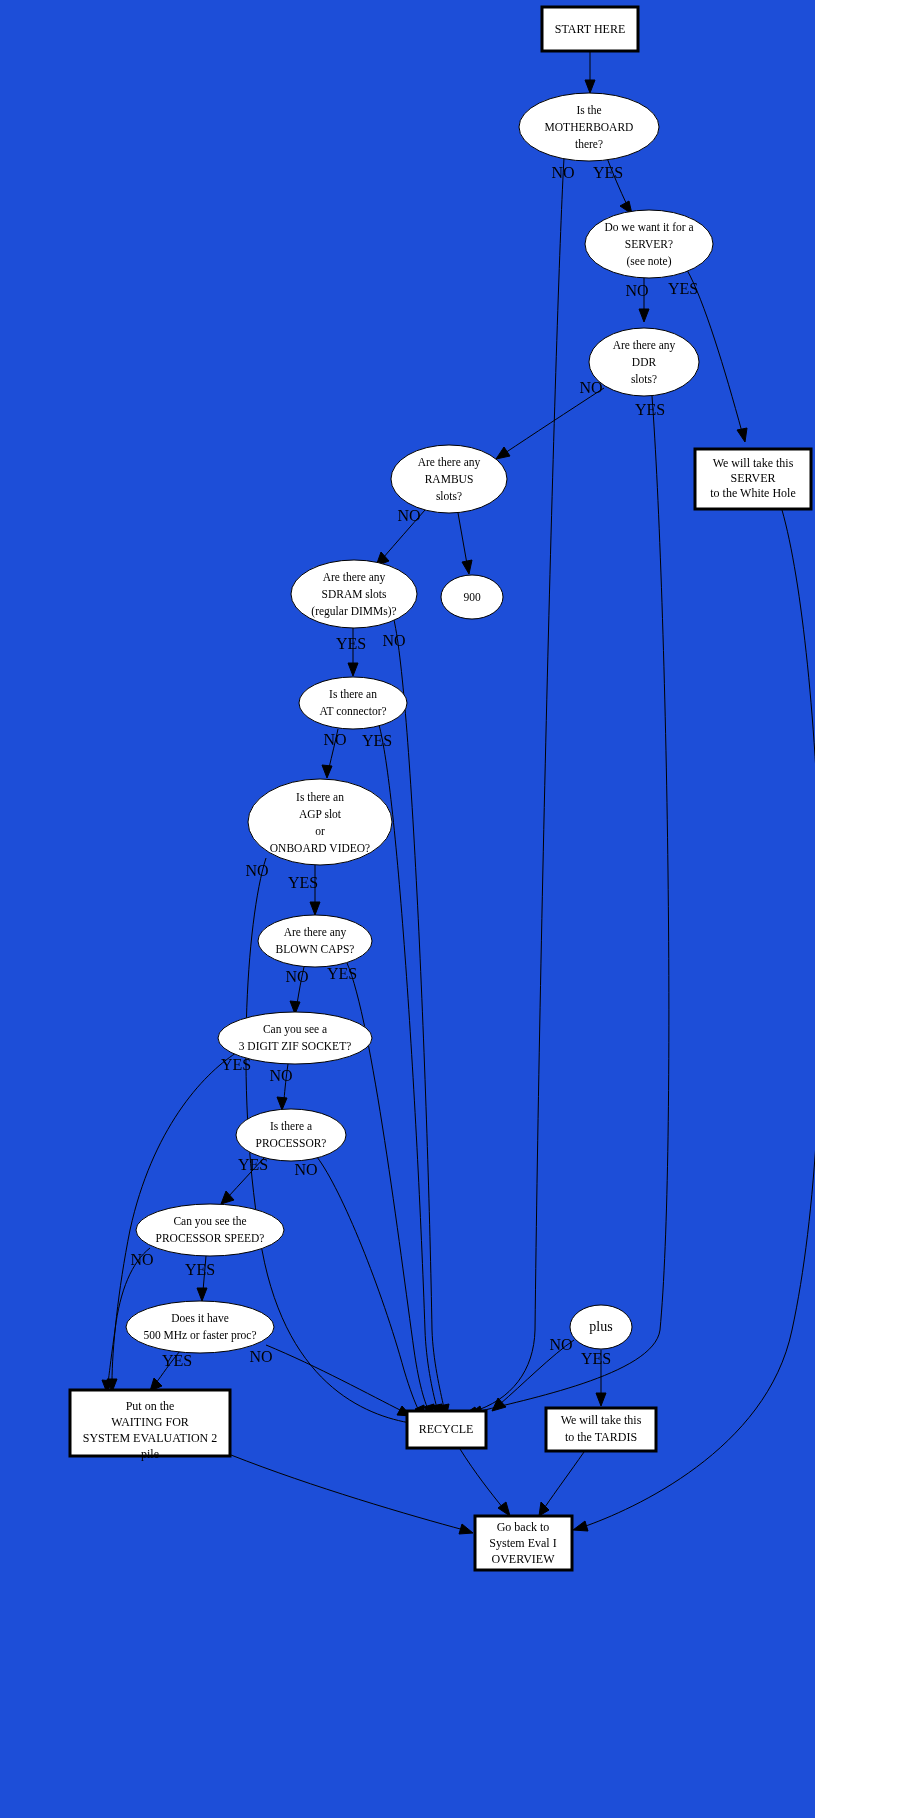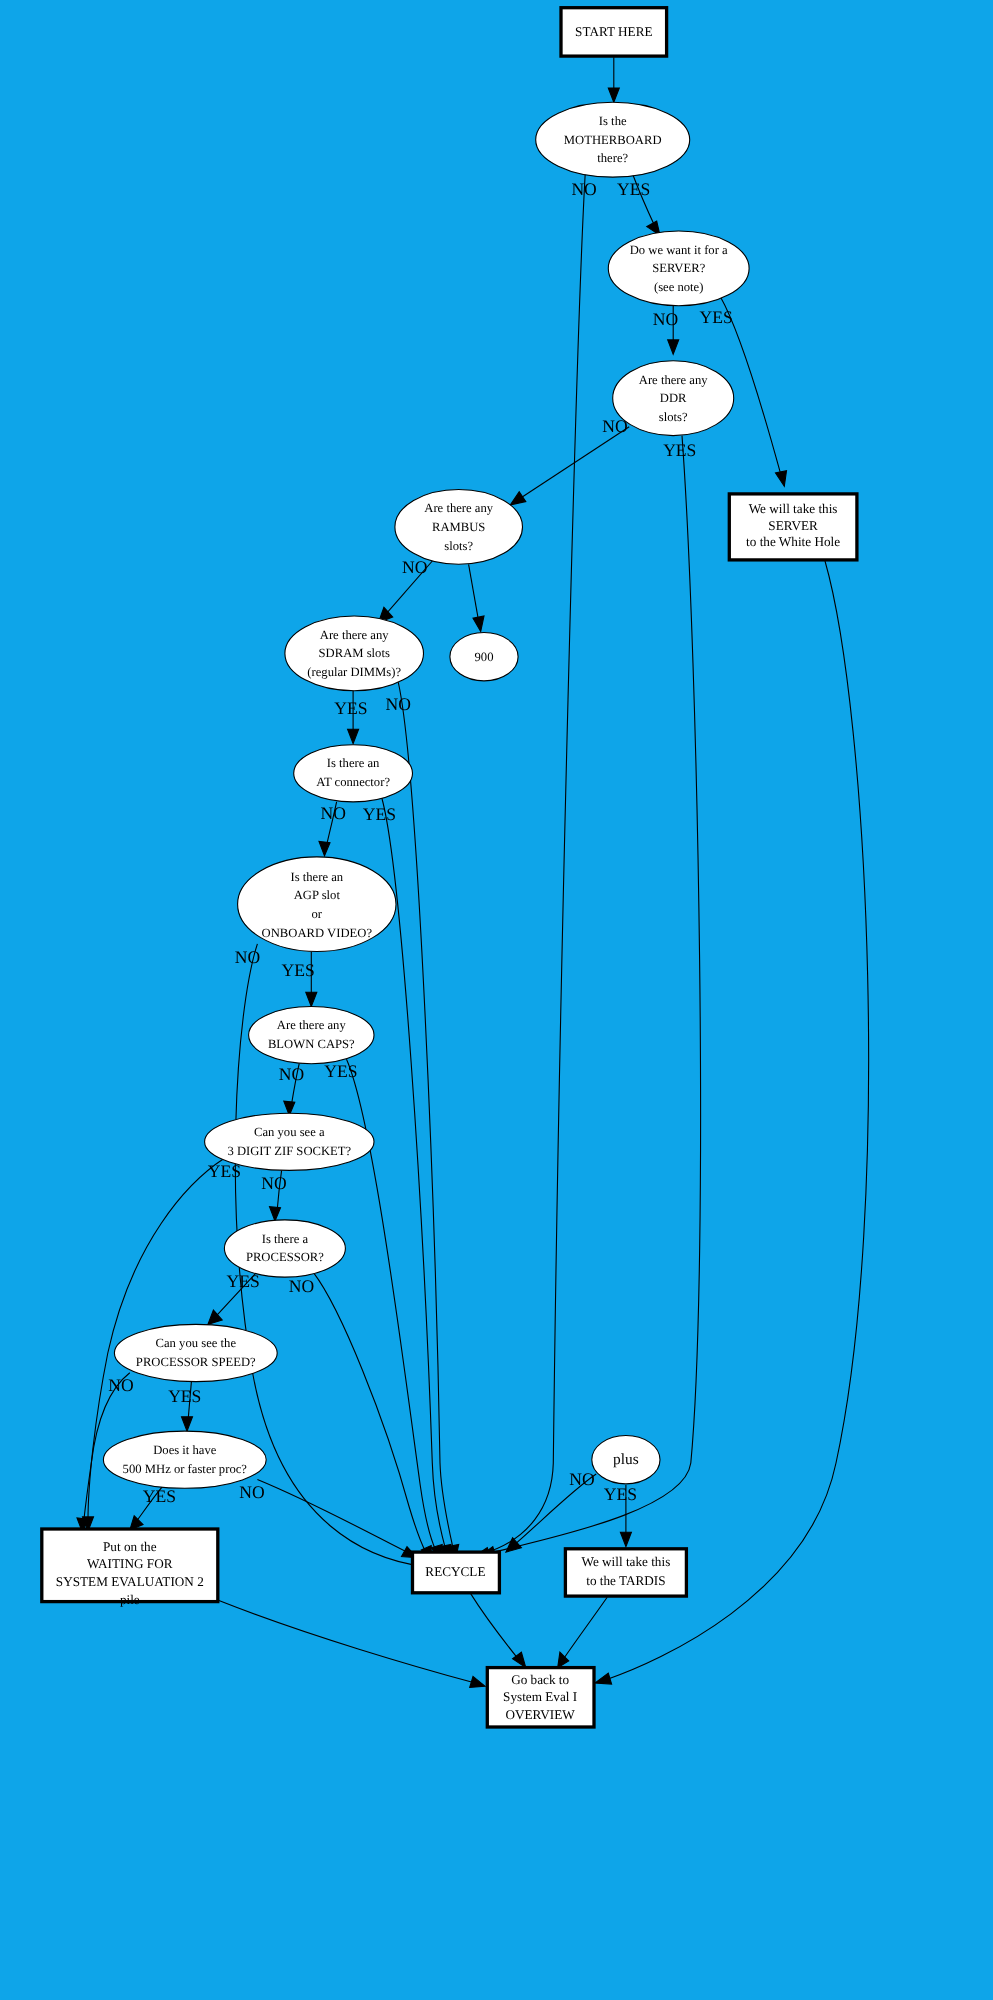--- a/index.html
+++ b/index.html
@@ -2,25 +2,26 @@
 <html><head>
 <meta charset="utf-8">
 <style>
   html, body {
     margin: 0;
     padding: 0;
     background: #ffffff;
   }
   #chart-root {
     position: relative;
-    width: 903px;
+    width: 783px;
     height: 1818px;
-    background: #0ea5e9;
+    background: #1d4ed8;
     font-family: "Liberation Serif", "DejaVu Serif", serif;
     overflow: hidden;
+    padding-left: 32px;
   }
   svg#flow {
     display: block;
     width: 903px;
     height: 1818px;
   }
   .node-ellipse {
     fill: #ffffff;
     stroke: #000000;
     stroke-width: 1;

